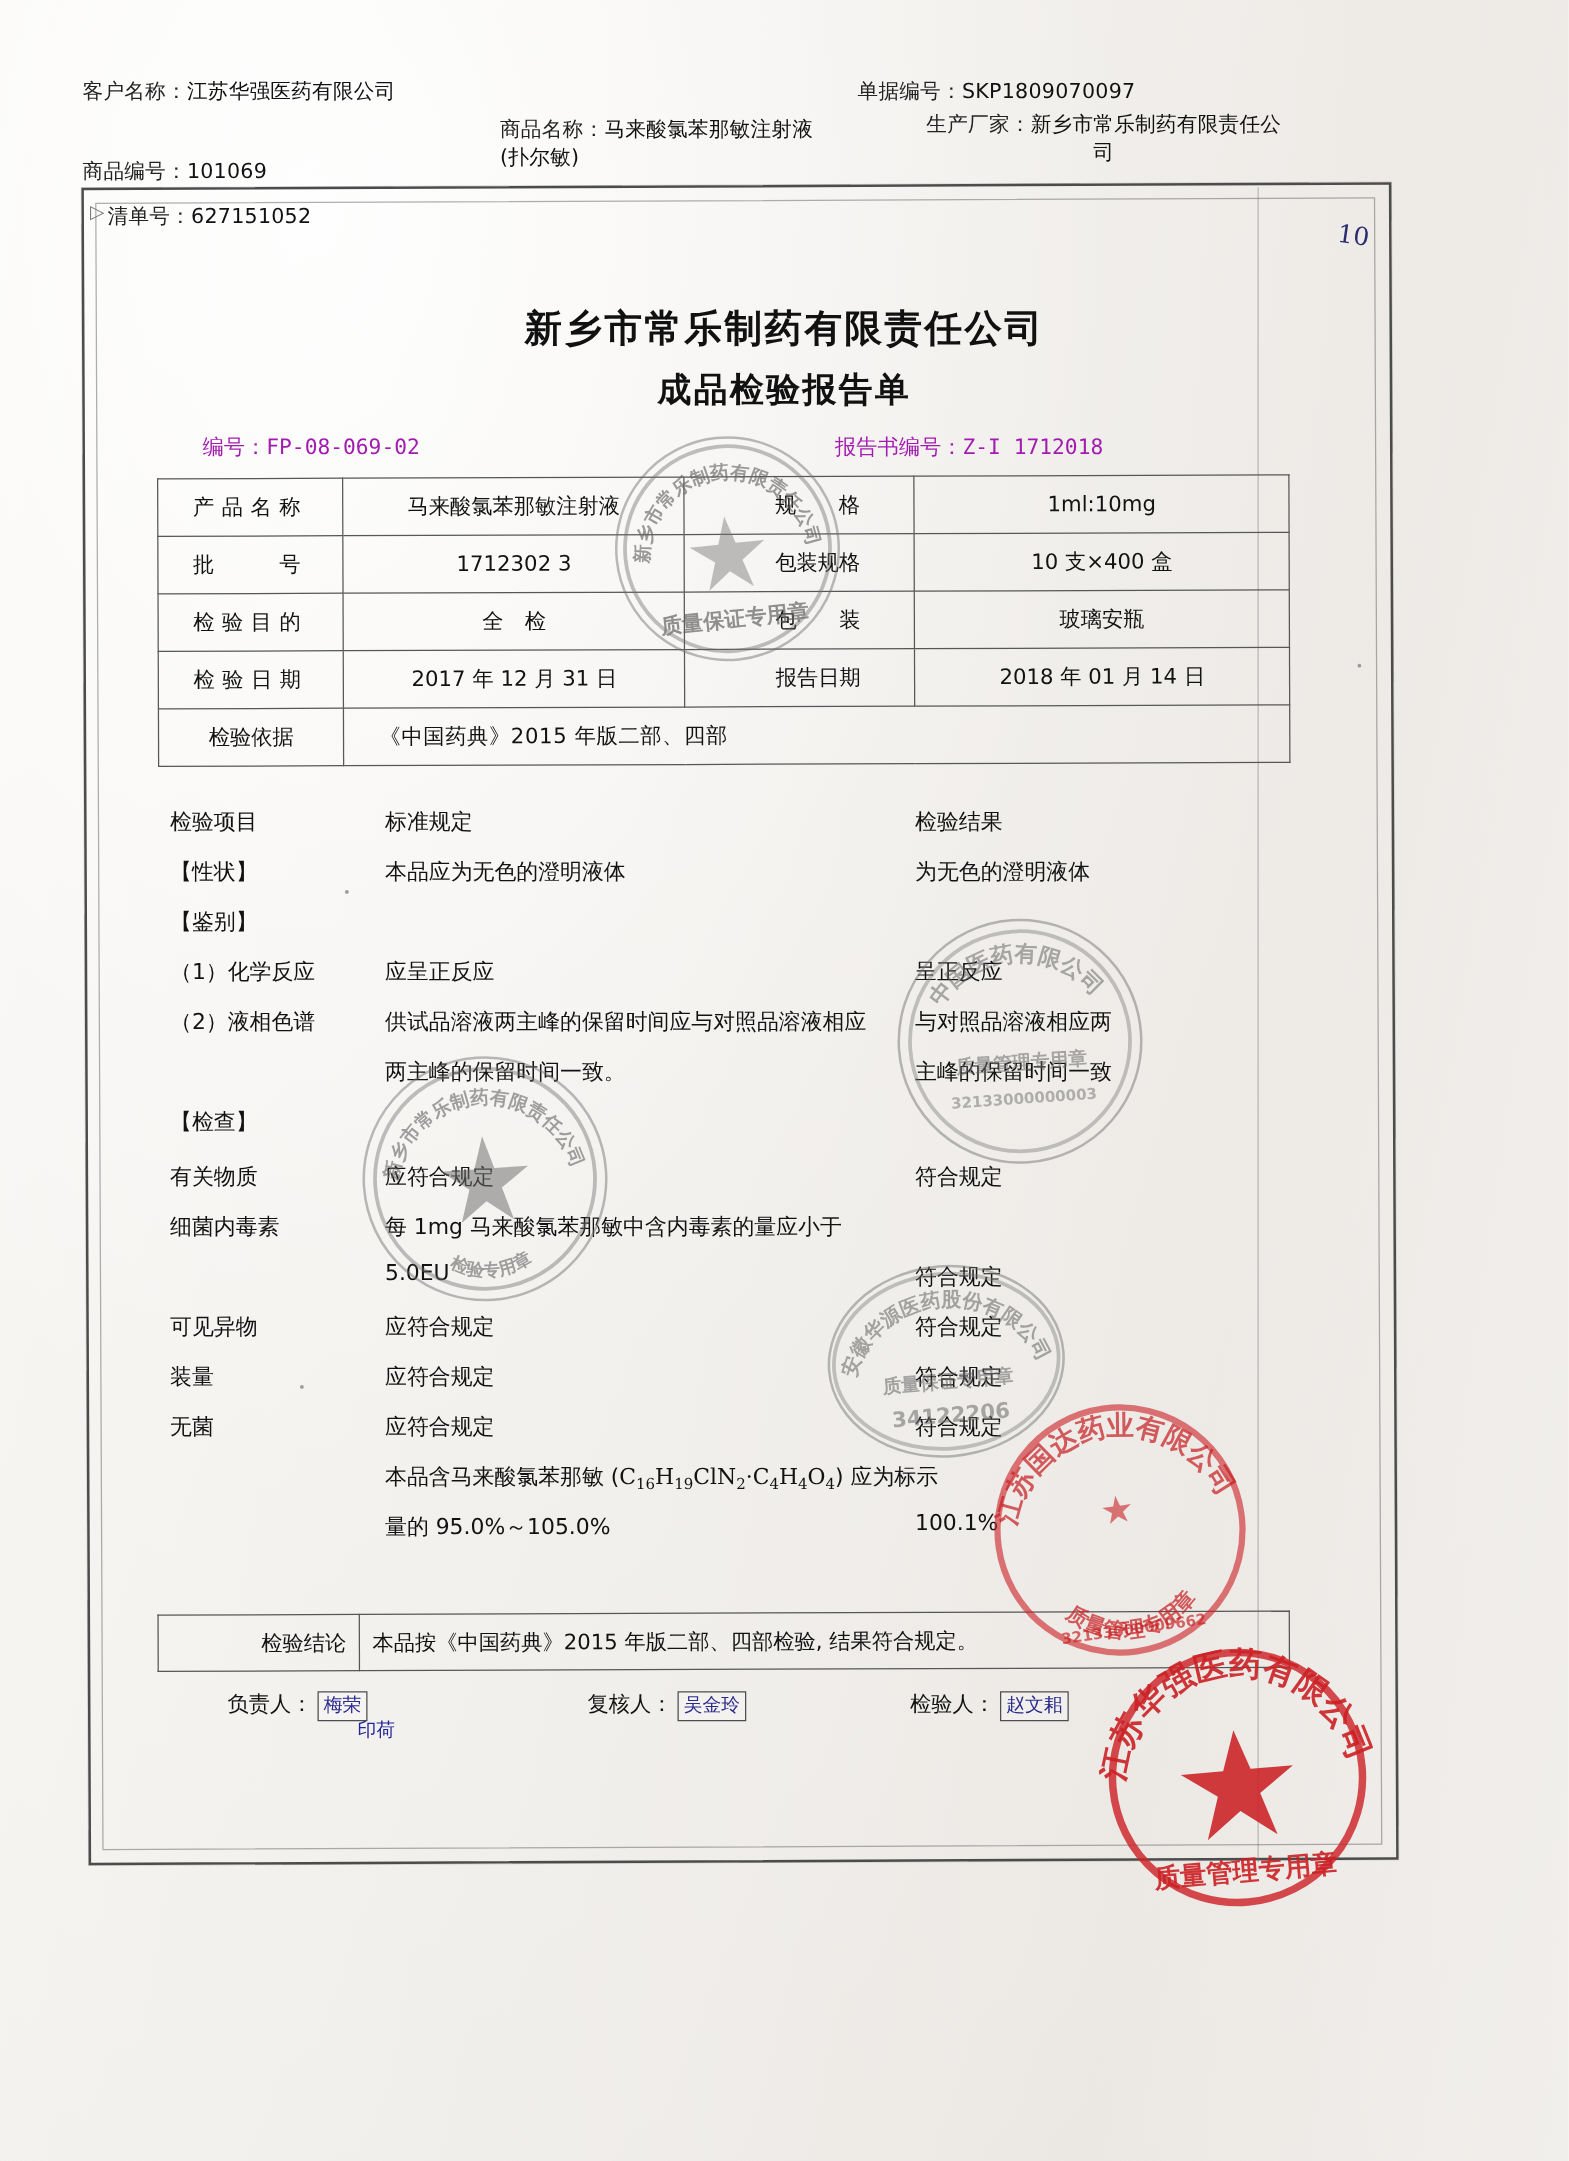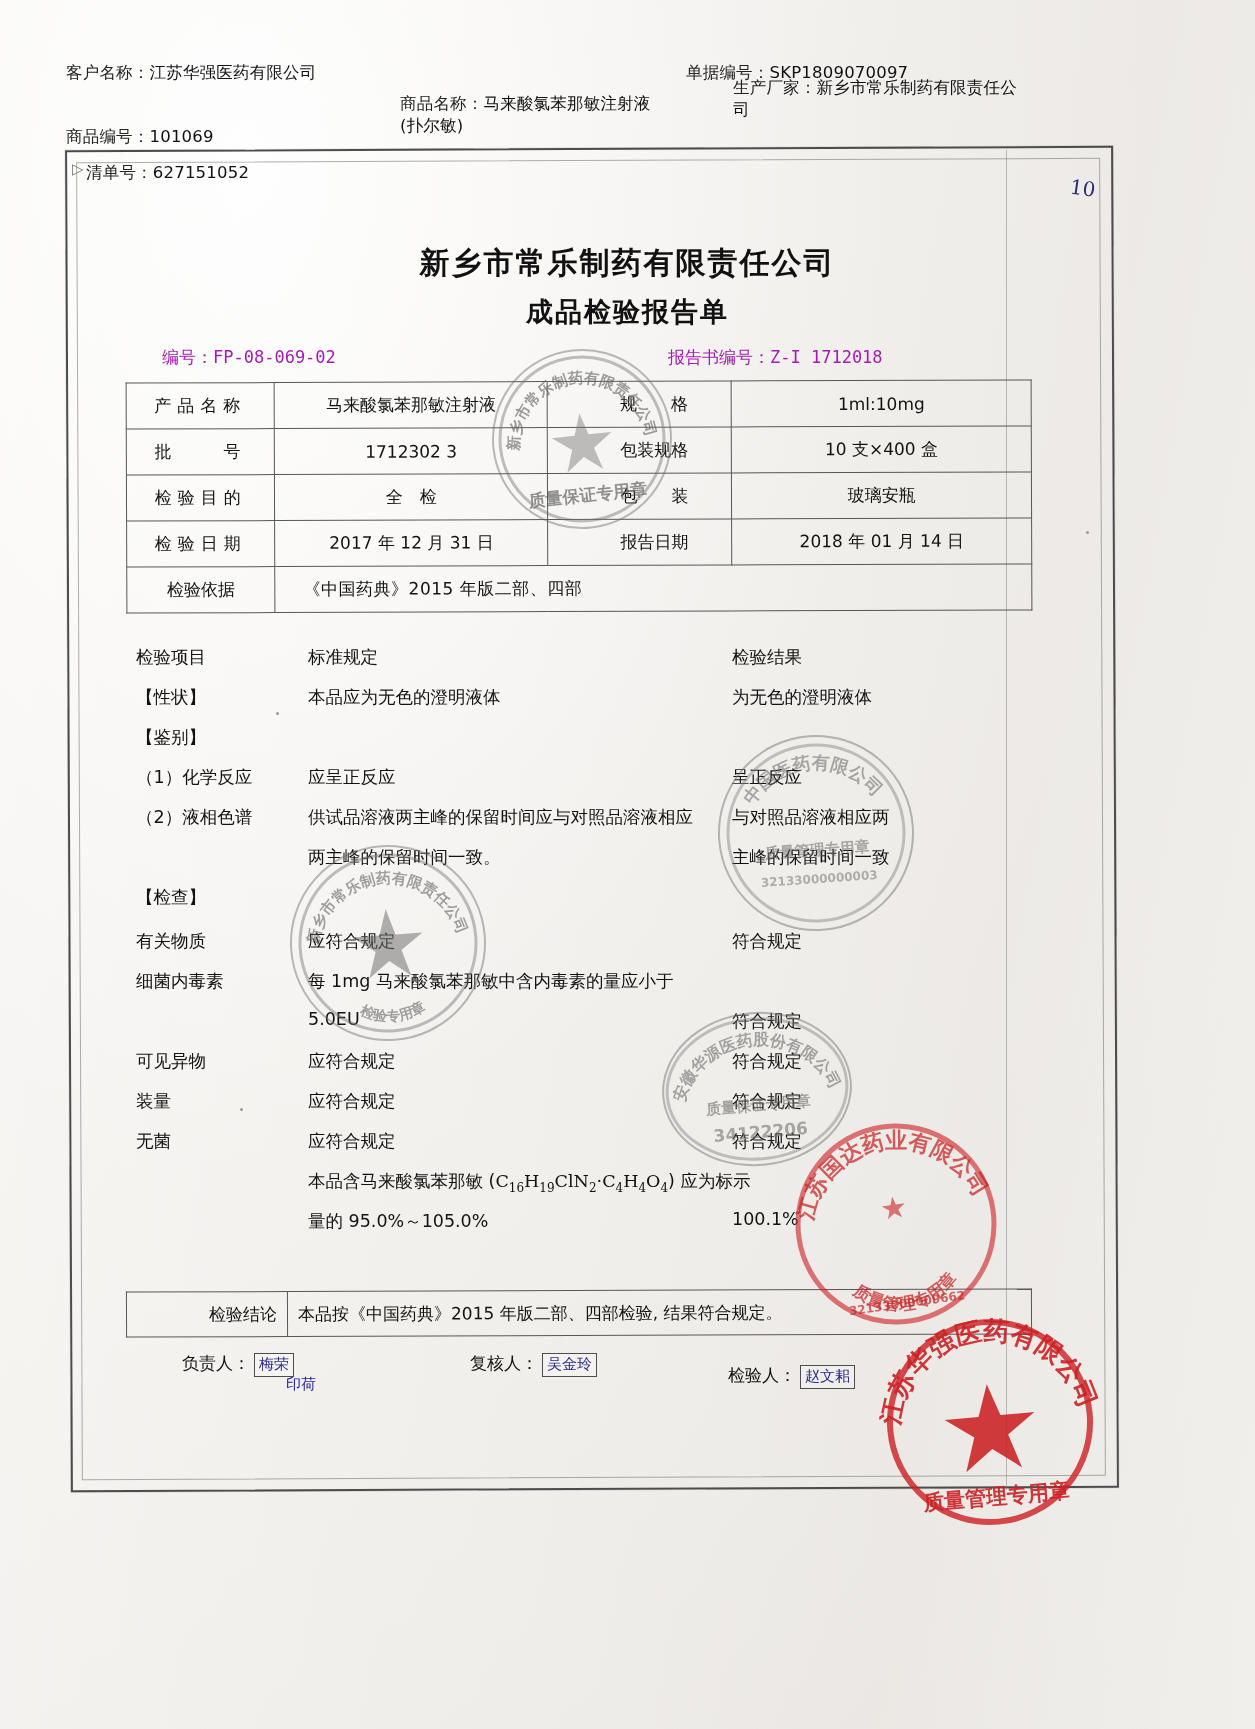--- a/index.html
+++ b/index.html
@@ -242,21 +242,21 @@
   </div>
 
   <div class="hdr" style="left:686px; top:62px;">
     <span class="lbl">单据编号：</span><span class="val">SKP1809070097</span>
   </div>
 
   <div class="hdr" style="left:400px; top:93px; white-space:normal; width:270px; line-height:1.35;">
     <span class="lbl">商品名称：</span><span class="val">马来酸氯苯那敏注射液(扑尔敏)</span>
   </div>
 
-  <div class="hdr" style="left:733px; top:77px; white-space:normal; width:300px; line-height:1.35;">
+  <div class="hdr" style="left:733px; top:89px; white-space:normal; width:300px; line-height:1.35;text-align:center;">
     <span class="lbl">生产厂家：</span><span class="val">新乡市常乐制药有限责任公司</span>
   </div>
 
   <div class="hdr" style="left:66px; top:126px;">
     <span class="lbl">商品编号：</span><span class="val">101069</span>
   </div>
 
   <div class="hdr" style="left:86px; top:162px;">
     <span class="lbl">清单号：</span><span class="val">627151052</span>
   </div>
@@ -414,21 +414,21 @@
     </tr>
   </tbody>
     </table>
 
   <div class="sigrow" style="left:182px;">
     <span>负责人：</span><span class="sigbox">梅荣</span>
   </div>
   <div class="sigrow" style="left:470px;">
     <span>复核人：</span><span class="sigbox">吴金玲</span>
   </div>
-  <div class="sigrow" style="left:728px;margin-top:12px;">
+  <div class="sigrow" style="left:728px;">
     <span>检验人：</span><span class="sigbox">赵文耜</span>
   </div>
 
   <div class="handwrite" style="position:absolute; left:286px; top:1375px; font-size:15px;">印荷</div>
 
   <div class="stamp grey" style="left:492px; top:349px; width:176px; height:176px; transform:rotate(-6deg);">
     <svg class="arcbox" viewBox="0 0 176 176">
       <defs>
           <path id="arc1" d="M 24,96 A 64,64 0 0 1 152,96"></path>
         </defs>

